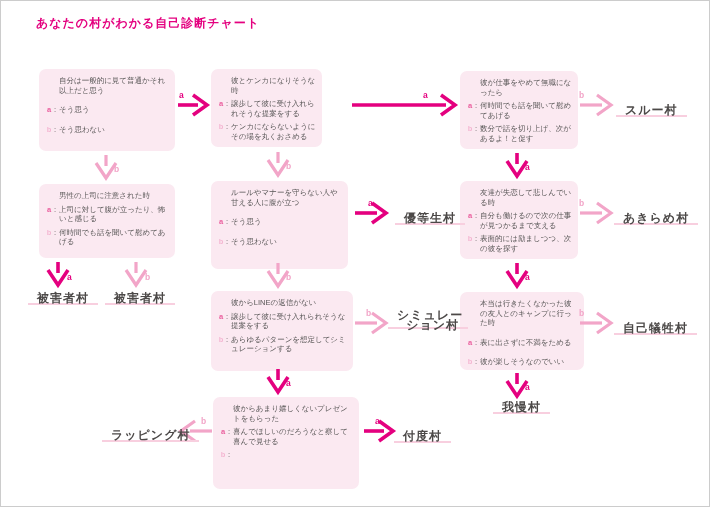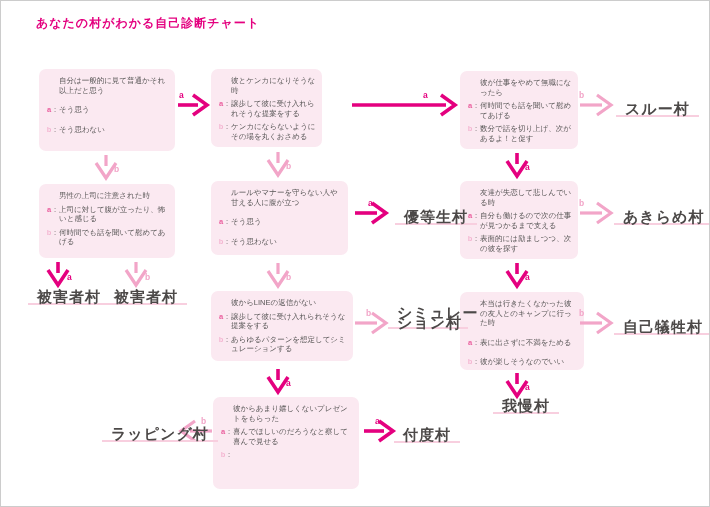--- a/index.html
+++ b/index.html
@@ -39,26 +39,26 @@
   .sep{flex:none;margin:0 3px 0 1px;}
   .at{flex:1;}
   .arrow{position:absolute;}
   .arrow svg{display:block;}
   .sd{stroke:var(--accent_dark);fill:none;stroke-width:3.6;}
   .sl{stroke:var(--accent_light);fill:none;stroke-width:3.2;}
   .albl{position:absolute;font-size:8.5px;font-weight:bold;line-height:8px;}
   .albl.dark{color:var(--accent_dark);}
   .albl.light{color:var(--accent_light);}
   .village{position:absolute;white-space:nowrap;}
-  .vt{position:relative;z-index:1;font-size:15px;line-height:10px;font-weight:bold;
+  .vt{position:relative;z-index:1;font-size:12px;line-height:10px;font-weight:bold;
       color:var(--village_text);letter-spacing:1px;}
   .vt.blk{display:block;}
   .vline{position:absolute;left:-9px;right:-9px;bottom:1px;height:2.5px;
          background:var(--village_line);z-index:0;}
-  .sim{width:62px;text-align:left;font-family:Liberation Mono, monospace;}
+  .sim{width:62px;text-align:right;}
 </style>
 </head>
 <body>
 
 <div class="canvas">
 
   <div class="title">あなたの村がわかる自己診断チャート</div>
 
   <div class="qbox roomy" style="left:38px;top:68px;width:136px;height:82px">
     <div class="q">自分は一般的に見て普通かそれ以上だと思う</div>
@@ -109,21 +109,21 @@
         <span class="sep">:</span>
         <span class="at">上司に対して腹が立ったり、怖いと感じる</span>
       </div>
     <div class="ans">
         <span class="k kb">b</span>
         <span class="sep">:</span>
         <span class="at">何時間でも話を聞いて慰めてあげる</span>
       </div>
   </div>
 
-  <div class="qbox roomy" style="left:210px;top:180px;width:137px;height:74px">
+  <div class="qbox roomy" style="left:210px;top:180px;width:137px;height:88px">
     <div class="q">ルールやマナーを守らない人や甘える人に腹が立つ</div>
     <div class="ans">
         <span class="k ka">a</span>
         <span class="sep">:</span>
         <span class="at">そう思う</span>
       </div>
     <div class="ans">
         <span class="k kb">b</span>
         <span class="sep">:</span>
         <span class="at">そう思わない</span>
@@ -137,21 +137,21 @@
         <span class="sep">:</span>
         <span class="at">自分も働けるので次の仕事が見つかるまで支える</span>
       </div>
     <div class="ans">
         <span class="k kb">b</span>
         <span class="sep">:</span>
         <span class="at">表面的には励ましつつ、次の彼を探す</span>
       </div>
   </div>
 
-  <div class="qbox" style="left:210px;top:290px;width:142px;height:70px">
+  <div class="qbox" style="left:210px;top:290px;width:142px;height:80px">
     <div class="q">彼からLINEの返信がない</div>
     <div class="ans">
         <span class="k ka">a</span>
         <span class="sep">:</span>
         <span class="at">譲歩して彼に受け入れられそうな提案をする</span>
       </div>
     <div class="ans">
         <span class="k kb">b</span>
         <span class="sep">:</span>
         <span class="at">あらゆるパターンを想定してシミュレーションする</span>

